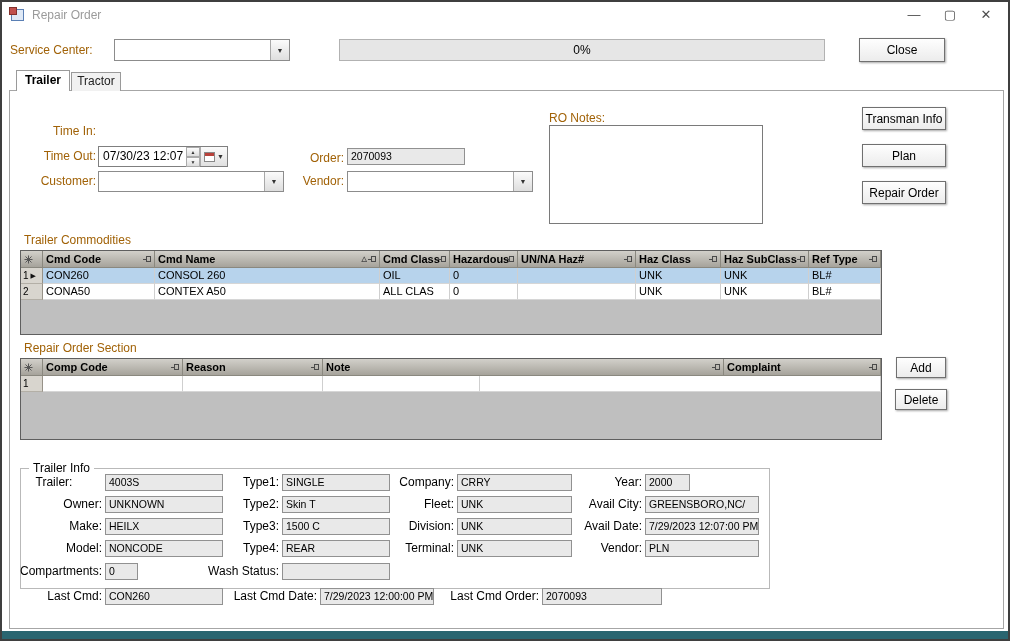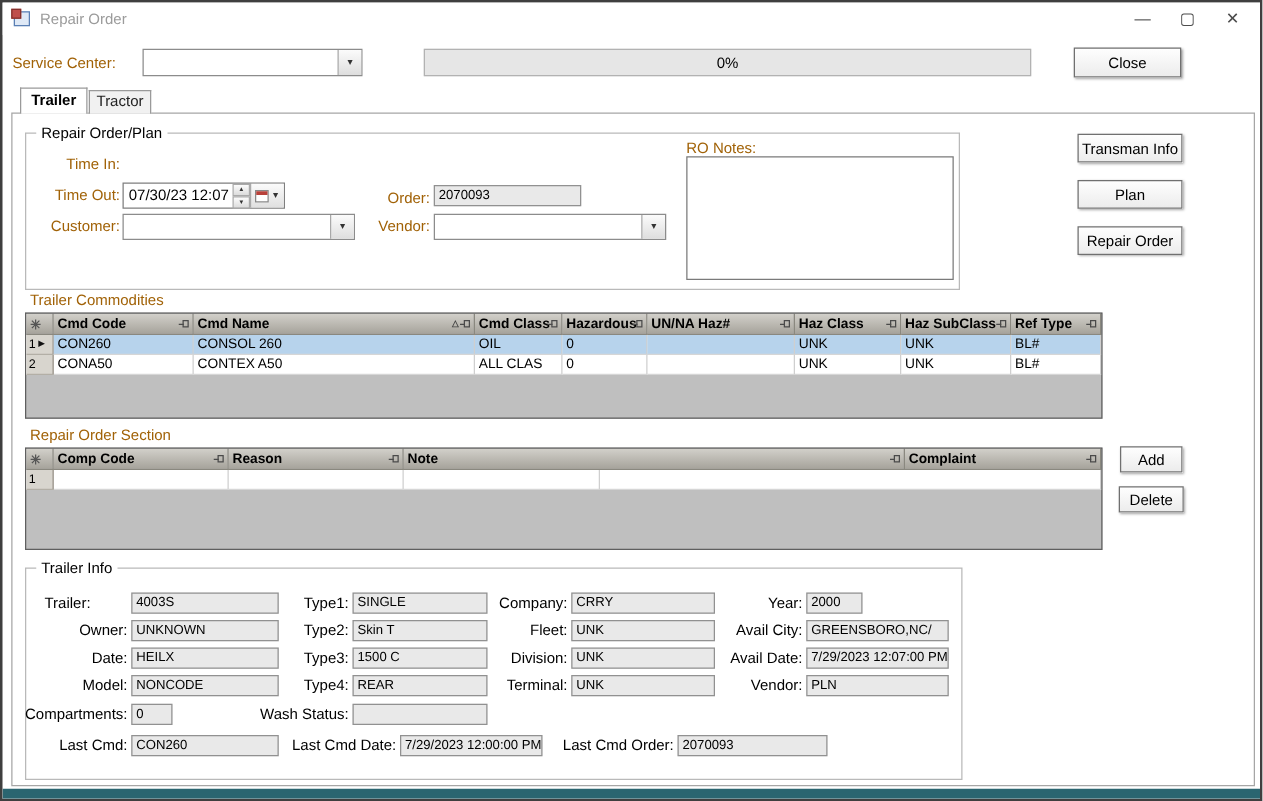--- a/index.html
+++ b/index.html
@@ -113,23 +113,20 @@
     <span style="font-size:11px; line-height:20px; padding-left:4px;"></span>
     <span class="drop">▼</span>
   </div>
   <div class="progress" style="left:337px; top:37px; width:486px; height:22px;">0%</div>
   <div class="btn" style="left:857px; top:36px; width:86px; height:24px;">Close</div>
 
   <div class="tab sel" style="left:14px; top:68px; width:54px; height:21px;">Trailer</div>
   <div class="tab unsel" style="left:69px; top:70px; width:50px; height:19px;">Tractor</div>
   <div class="tabpanel"></div>
 
-  <div class="group" style="left:18px; top:104px; width:748px; height:126px;">
-    <span class="group-title">Repair Order/Plan</span>
-  </div>
 
   <div class="lbl r" style="left:20px; top:122px; width:74px;">Time In:</div>
 
   <div class="lbl r" style="left:20px; top:147px; width:74px;">Time Out:</div>
   <div class="dtp" style="left:96px; top:144px; width:130px; height:21px;">
     <span class="dtp-text">07/30/23 12:07</span>
     <span class="spin">
       <span class="s">▲</span>
       <span class="s">▼</span>
     </span>
@@ -264,21 +261,21 @@
       <div class="g-cell r1"></div>
       <div class="g-cell r2"></div>
       <div class="g-cell r3"></div>
       <div class="g-cell r4"></div>
     </div>
   </div>
 
   <div class="btn" style="left:894px; top:355px; width:50px; height:21px;">Add</div>
   <div class="btn" style="left:893px; top:387px; width:52px; height:21px;">Delete</div>
 
-  <div class="group" style="left:18px; top:452px; width:750px; height:170px;padding-left:37px;">
+  <div class="group" style="left:18px; top:466px; width:750px; height:121px;padding-left:37px;">
     <span class="group-title">Trailer Info</span>
   </div>
 
   <div class="flabel" style="left:4px; top:472px; width:96px;text-align:center;">Trailer:</div>
   <div class="sunken" style="left:103px; top:472px; width:118px;">4003S</div>
   <div class="flabel" style="left:195px; top:472px; width:82px;">Type1:</div>
   <div class="sunken" style="left:280px; top:472px; width:108px;">SINGLE</div>
   <div class="flabel" style="left:360px; top:472px; width:92px;">Company:</div>
   <div class="sunken" style="left:455px; top:472px; width:115px;">CRRY</div>
   <div class="flabel" style="left:540px; top:472px; width:100px;">Year:</div>
@@ -286,21 +283,21 @@
 
   <div class="flabel" style="left:4px; top:494px; width:96px;">Owner:</div>
   <div class="sunken" style="left:103px; top:494px; width:118px;">UNKNOWN</div>
   <div class="flabel" style="left:195px; top:494px; width:82px;">Type2:</div>
   <div class="sunken" style="left:280px; top:494px; width:108px;">Skin T</div>
   <div class="flabel" style="left:360px; top:494px; width:92px;">Fleet:</div>
   <div class="sunken" style="left:455px; top:494px; width:115px;">UNK</div>
   <div class="flabel" style="left:540px; top:494px; width:100px;">Avail City:</div>
   <div class="sunken" style="left:643px; top:494px; width:114px;">GREENSBORO,NC/</div>
 
-  <div class="flabel" style="left:4px; top:516px; width:96px;">Date:</div>
+  <div class="flabel" style="left:4px; top:516px; width:96px;">Make:</div>
   <div class="sunken" style="left:103px; top:516px; width:118px;">HEILX</div>
   <div class="flabel" style="left:195px; top:516px; width:82px;">Type3:</div>
   <div class="sunken" style="left:280px; top:516px; width:108px;">1500 C</div>
   <div class="flabel" style="left:360px; top:516px; width:92px;">Division:</div>
   <div class="sunken" style="left:455px; top:516px; width:115px;">UNK</div>
   <div class="flabel" style="left:540px; top:516px; width:100px;">Avail Date:</div>
   <div class="sunken" style="left:643px; top:516px; width:114px;">7/29/2023 12:07:00 PM</div>
 
   <div class="flabel" style="left:4px; top:538px; width:96px;">Model:</div>
   <div class="sunken" style="left:103px; top:538px; width:118px;">NONCODE</div>

